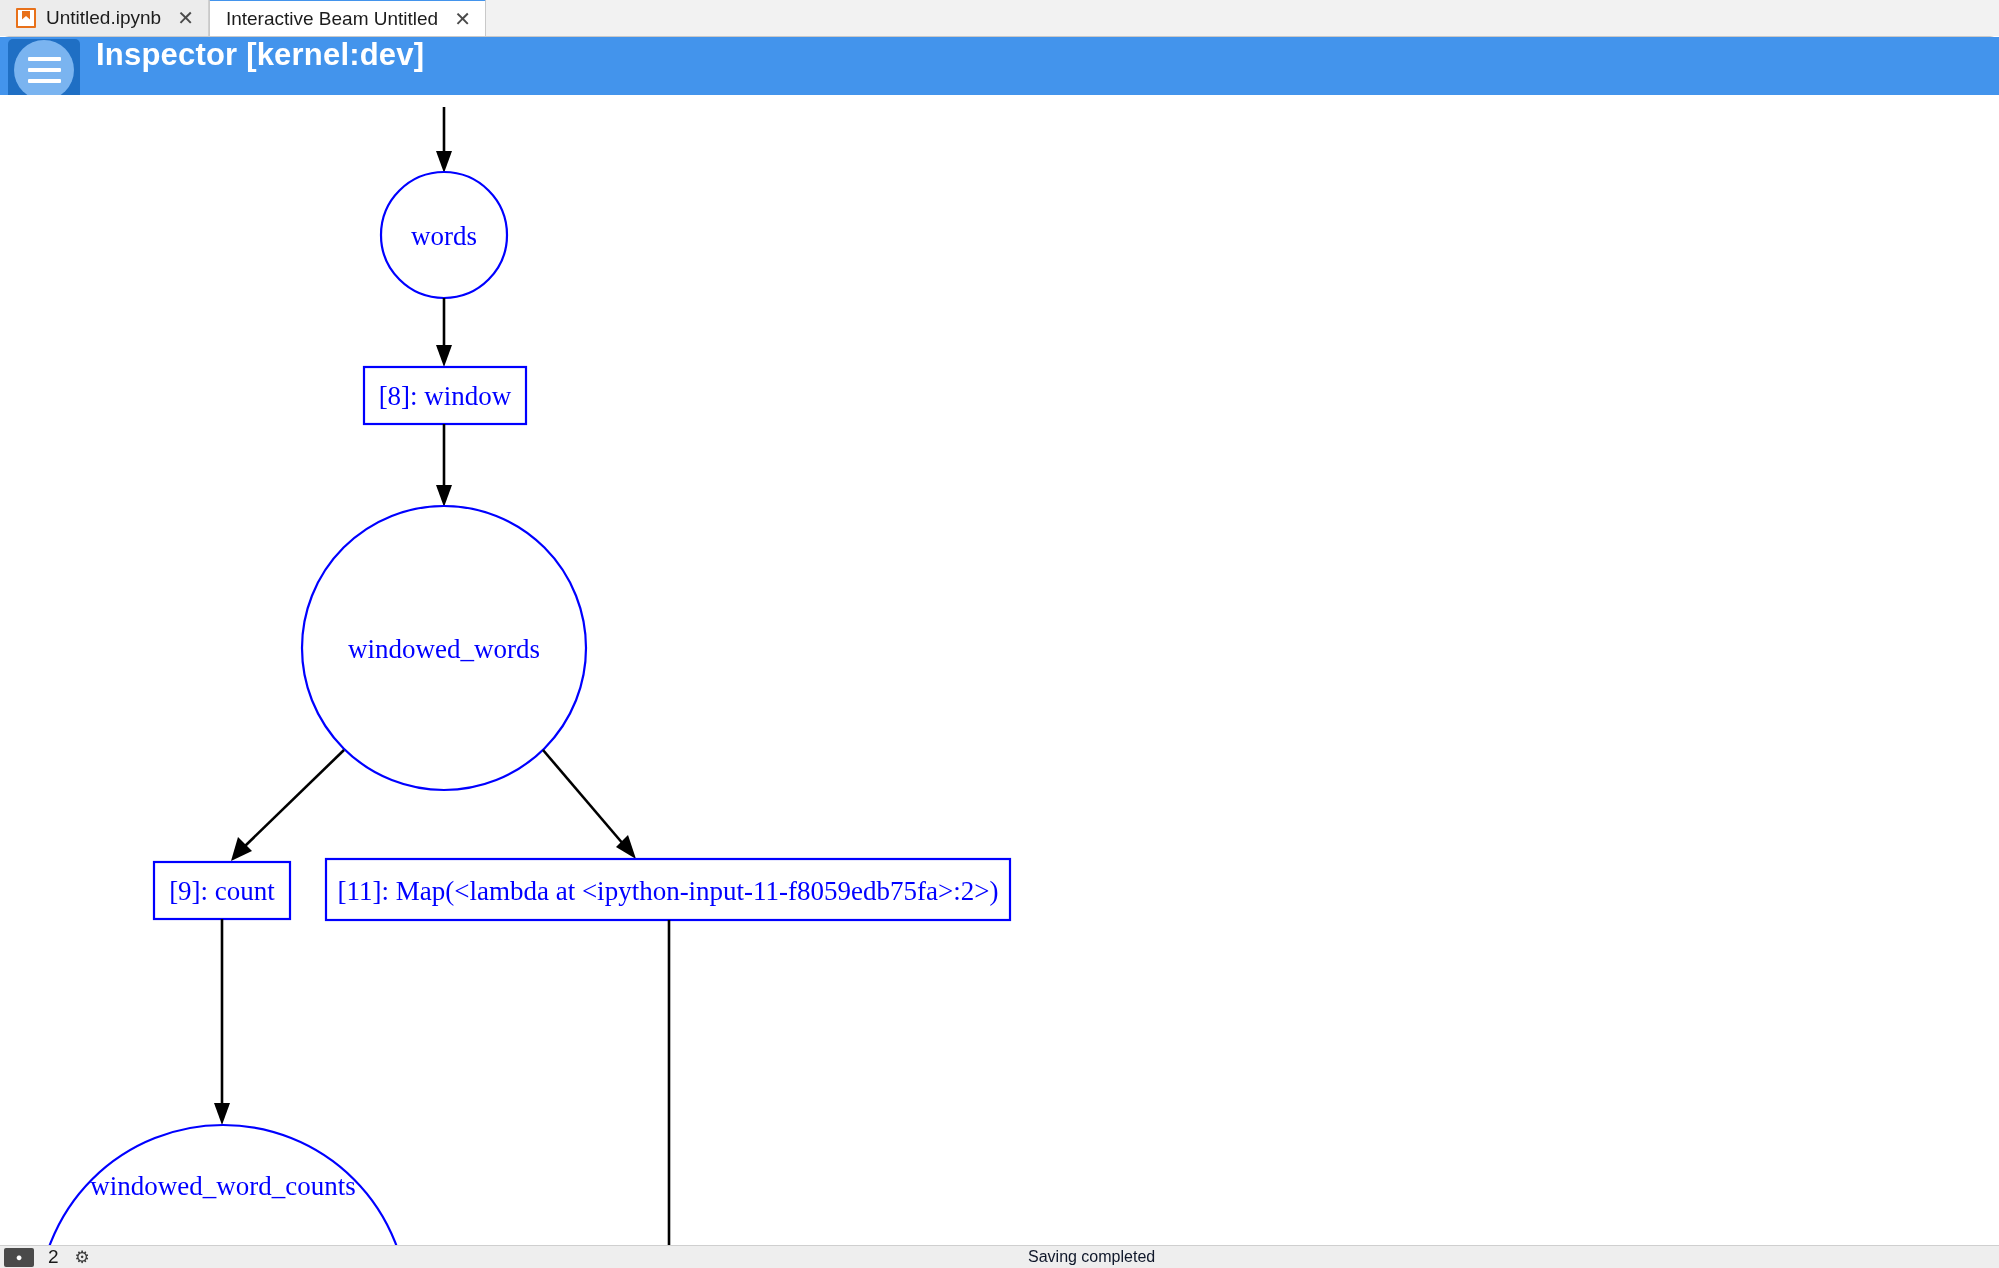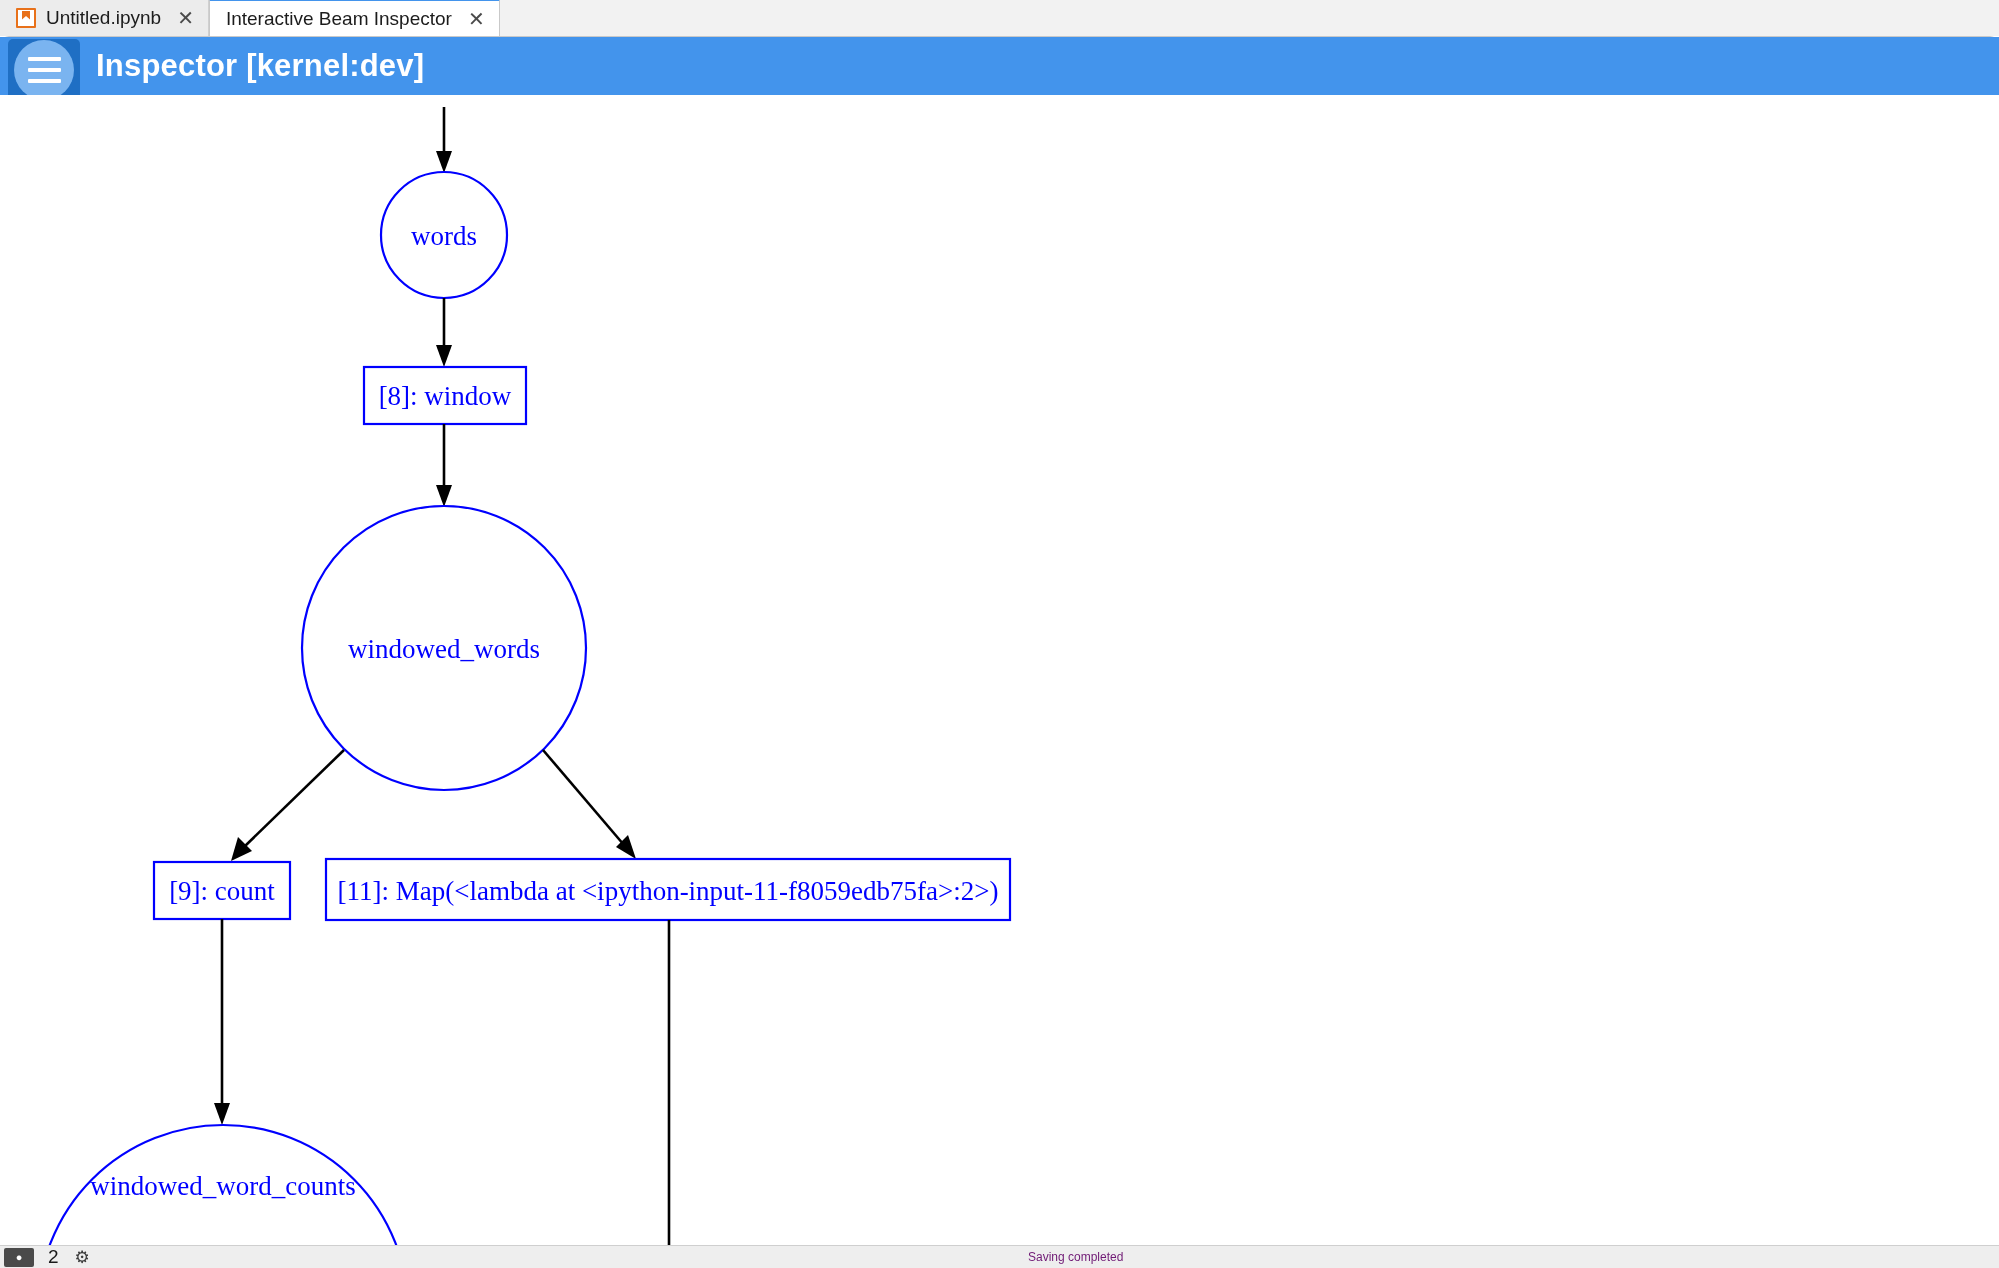--- a/index.html
+++ b/index.html
@@ -72,21 +72,21 @@
   .tab-spacer { flex: 1 1 auto; height: 37px; background: #f2f2f2; }
 
   
   #header {
     position: absolute;
     top: 37px; left: 0;
     width: 1999px;
     height: 58px;
     background: #4394ec;
     display: flex;
-    align-items: center;
+    align-items: flex-start;
   }
   #hamburger-button {
     position: absolute;
     left: 8px; top: 2px;
     width: 72px; height: 62px;
     background: #1f6fc4;
     border-radius: 5px;
     display: flex;
     align-items: center;
     justify-content: center;
@@ -184,36 +184,36 @@
   #status-chip-icon {
     margin-left: 16px;
     font-size: 17px;
     color: #3a3a3a;
     font-family: "DejaVu Sans", sans-serif;
     cursor: pointer;
   }
   #status-message {
     position: absolute;
     left: 1028px;
-    font-size: 12px;
-    color: #701a75;
+    font-size: 16px;
+    color: #0f172a;
     white-space: nowrap;
   }
 </style>
 </head>
 <body>
 
 <div id="tab-bar">
   <div class="tab">
     <span class="nb-icon"></span>
     <span>Untitled.ipynb</span>
     <span class="tab-close">✕</span>
   </div>
   <div class="tab active">
-    <span>Interactive Beam Inspector</span>
+    <span>Interactive Beam Untitled</span>
     <span class="tab-close">✕</span>
   </div>
   <div class="tab-spacer"></div>
 </div>
 
 <div id="header">
   <div id="hamburger-button">
     <span class="halo">
       <i></i>
         <i></i>

